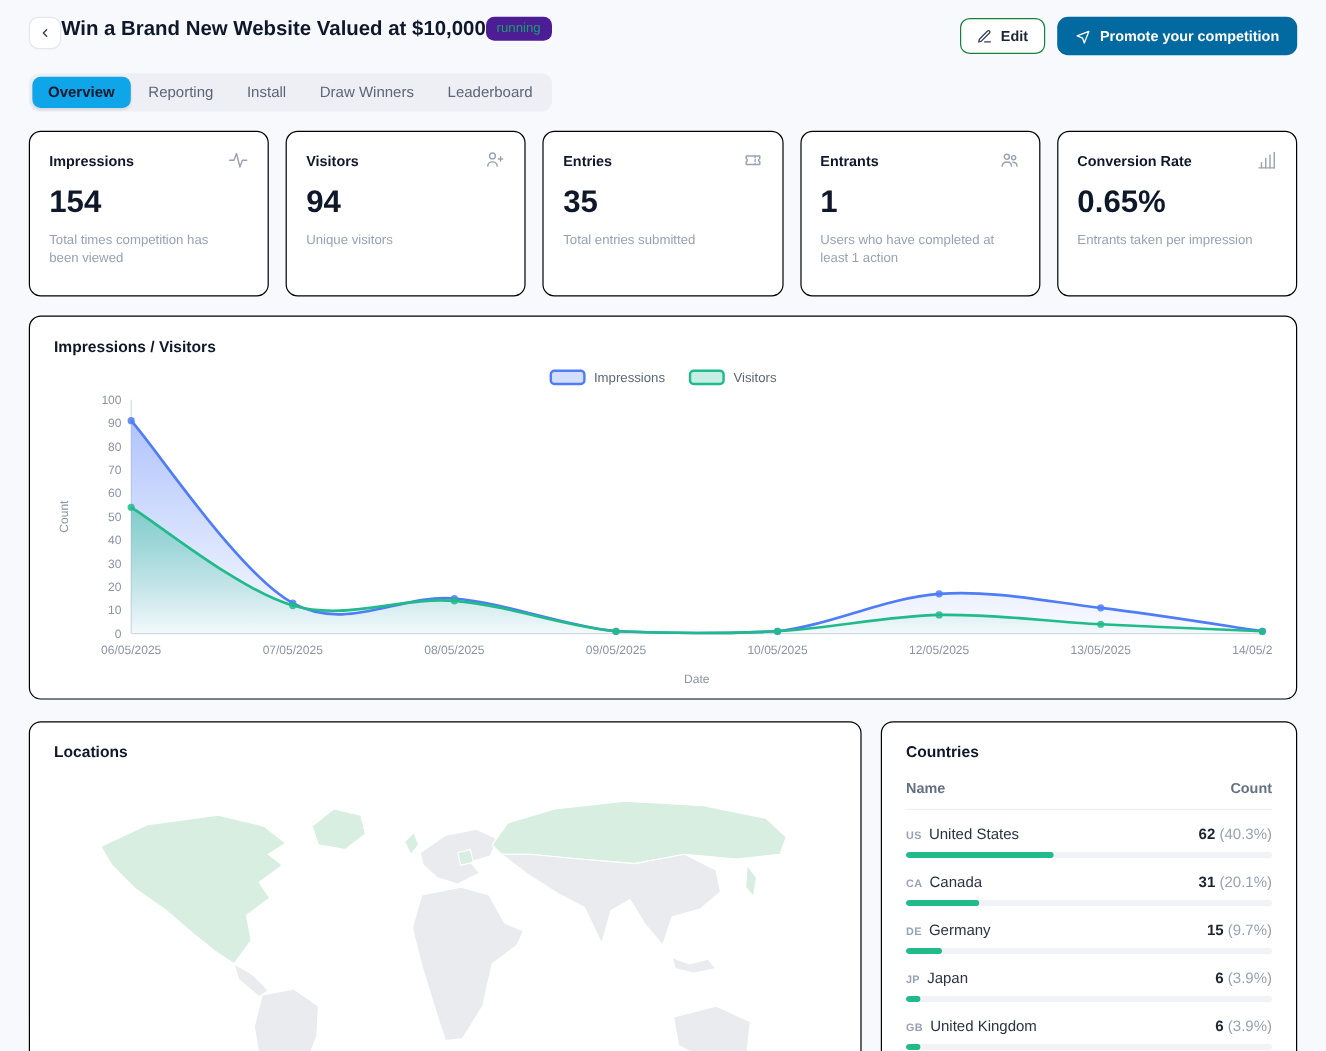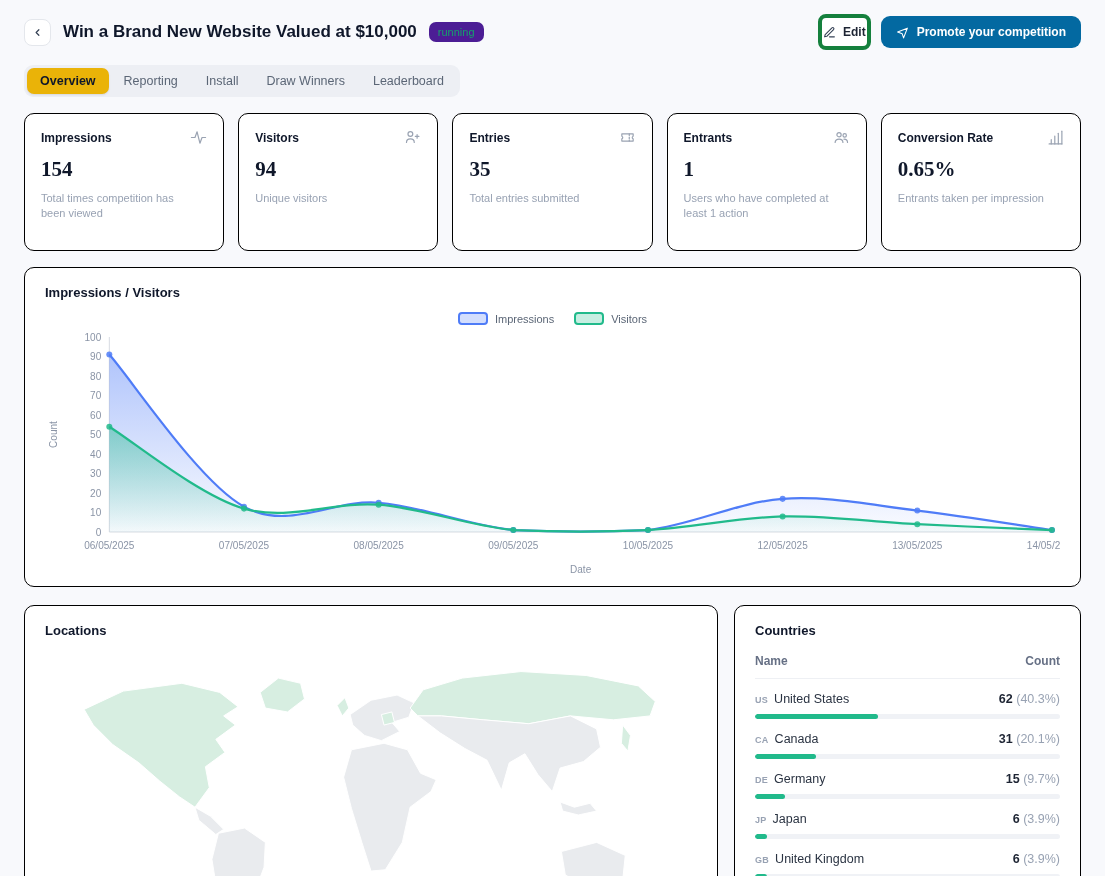--- a/index.html
+++ b/index.html
@@ -5,45 +5,45 @@
   * { box-sizing: border-box; }
   html,body { margin:0; padding:0; }
   body {
     width:1105px; height:876px; overflow:hidden;
     background:#f8f9fc; color:#0f172a;
     font-family:"Liberation Sans", sans-serif;
   }
   .page { padding:14px 24px; }
 
   
-  .header { display:flex; align-items:center; gap:12px; }
+  .header { display:flex; align-items:flex-start; }
   .back-btn { width:27px; height:27px; border:1px solid #e4e7ec; background:#fff; border-radius:8px;
     display:flex; align-items:center; justify-content:center; cursor:pointer; padding:0; }
   .page-title { font-size:17px; font-weight:bold; margin:0; }
   .badge { background:#4c1d95; color:#16a06c; font-size:11px; padding:4px 9px; border-radius:7px; }
   .header-actions { margin-left:auto; display:flex; gap:10px; align-items:center; }
-  .btn-edit { display:flex; gap:7px; align-items:center; background:#fff; border:4px solid #15803d;
-    border-radius:8px; padding:7px 1px; font-size:12px; font-weight:bold; cursor:pointer; color:#1d2433;
+  .btn-edit { display:flex; gap:7px; align-items:center; background:#fff; border:1px solid #15803d;
+    border-radius:8px; padding:7px 13px; font-size:12px; font-weight:bold; cursor:pointer; color:#1d2433;
     font-family:inherit; }
   .btn-promote { display:flex; gap:8px; align-items:center; background:#0369a1; color:#fff; border:none;
     border-radius:9px; padding:9px 15px; font-size:12px; font-weight:bold; cursor:pointer; font-family:inherit; }
 
   
   .tabs { margin-top:15px; display:inline-flex; background:#edeff4; border-radius:9px; padding:3px; gap:2px; }
   .tab { font-size:12.5px; color:#5b6676; padding:6px 13px; border-radius:7px; border:none; background:transparent;
     cursor:pointer; font-family:inherit; }
-  .tab.active { background:#eab308; color:#0f172a; font-weight:bold; box-shadow:0 1px 2px rgba(16,24,40,.10); }
+  .tab.active { background:#0ea5e9; color:#0f172a; font-weight:bold; box-shadow:0 1px 2px rgba(16,24,40,.10); }
 
   
   .card { background:#fff; border:1px solid #000000; border-radius:10px; }
   .stats { display:grid; grid-template-columns:repeat(5,1fr); gap:14px; margin-top:16px; }
   .stat-card { padding:15px 16px; min-height:138px; }
   .stat-top { display:flex; justify-content:space-between; align-items:center; }
   .stat-label { font-size:12px; font-weight:bold; }
-  .stat-value { font-size:21px; font-weight:bold; margin-top:11px;font-family:Liberation Serif, serif; }
+  .stat-value { font-size:26px; font-weight:bold; margin-top:11px; }
   .stat-desc { font-size:11px; color:#98a2b3; margin-top:9px; line-height:1.4; max-width:150px; }
 
   
   .chart-card { margin-top:16px; padding:17px 20px 8px; }
   .card-title { font-size:13px; font-weight:bold; }
   .legend { display:flex; justify-content:center; gap:20px; margin:12px 0 2px; align-items:center; }
   .legend-item { display:flex; align-items:center; gap:7px; font-size:11px; color:#5b6676; cursor:pointer; }
   .legend-swatch { width:30px; height:13px; border:2px solid; border-radius:4px; display:inline-block; }
   #chart-svg { width:100%; height:auto; display:block; }
   .tick { font-size:10px; fill:#8a94a6; font-family:"Liberation Sans", sans-serif; }

